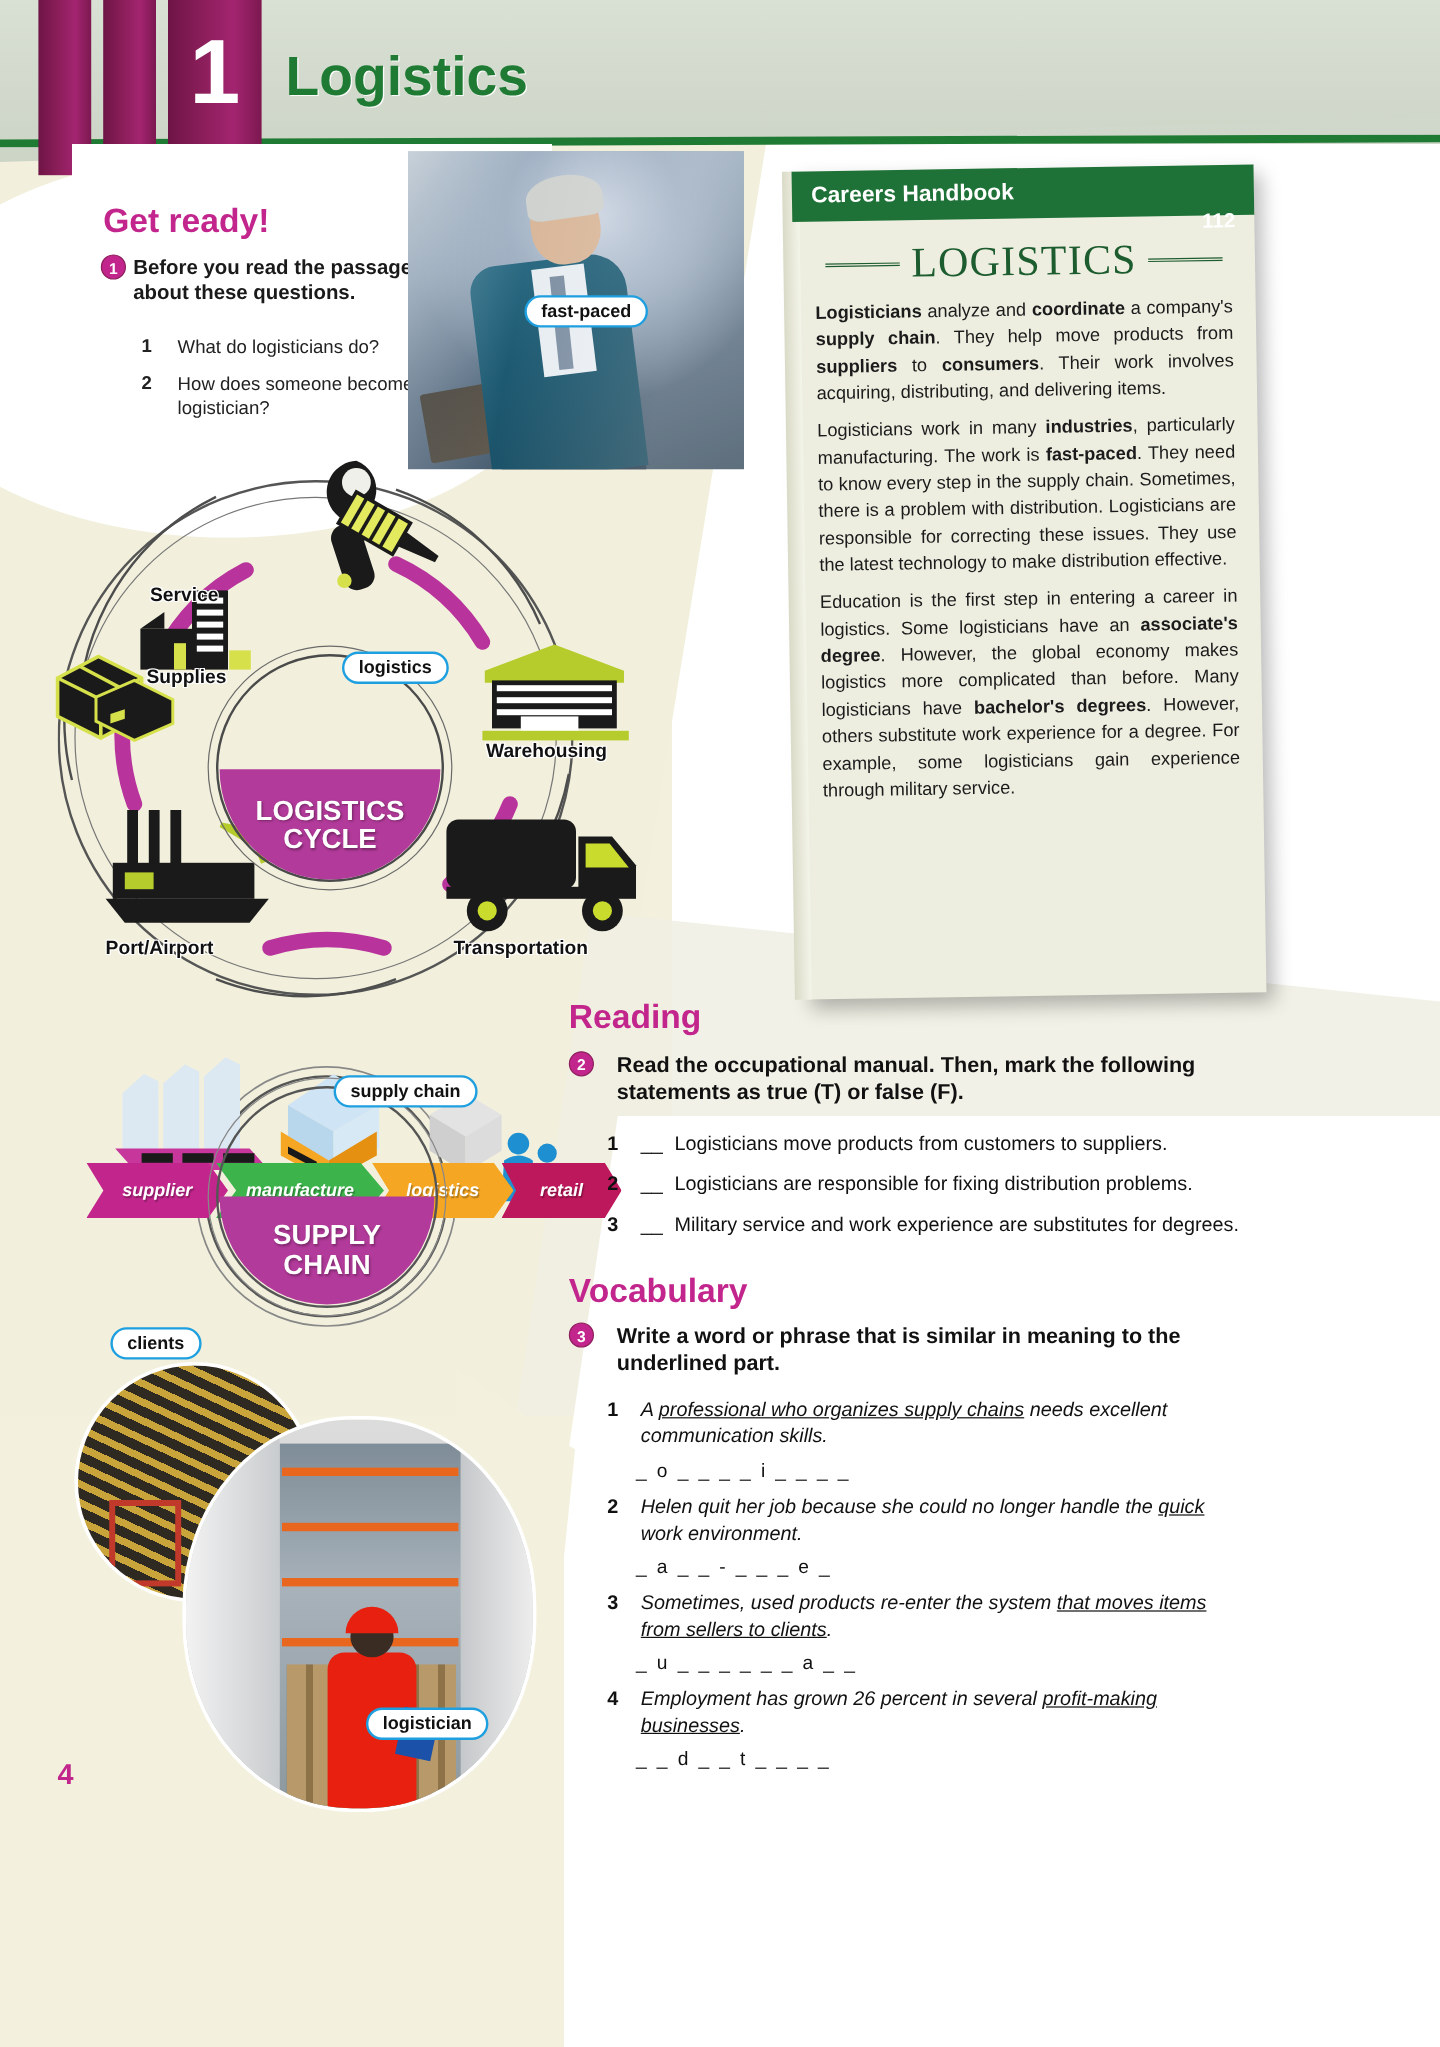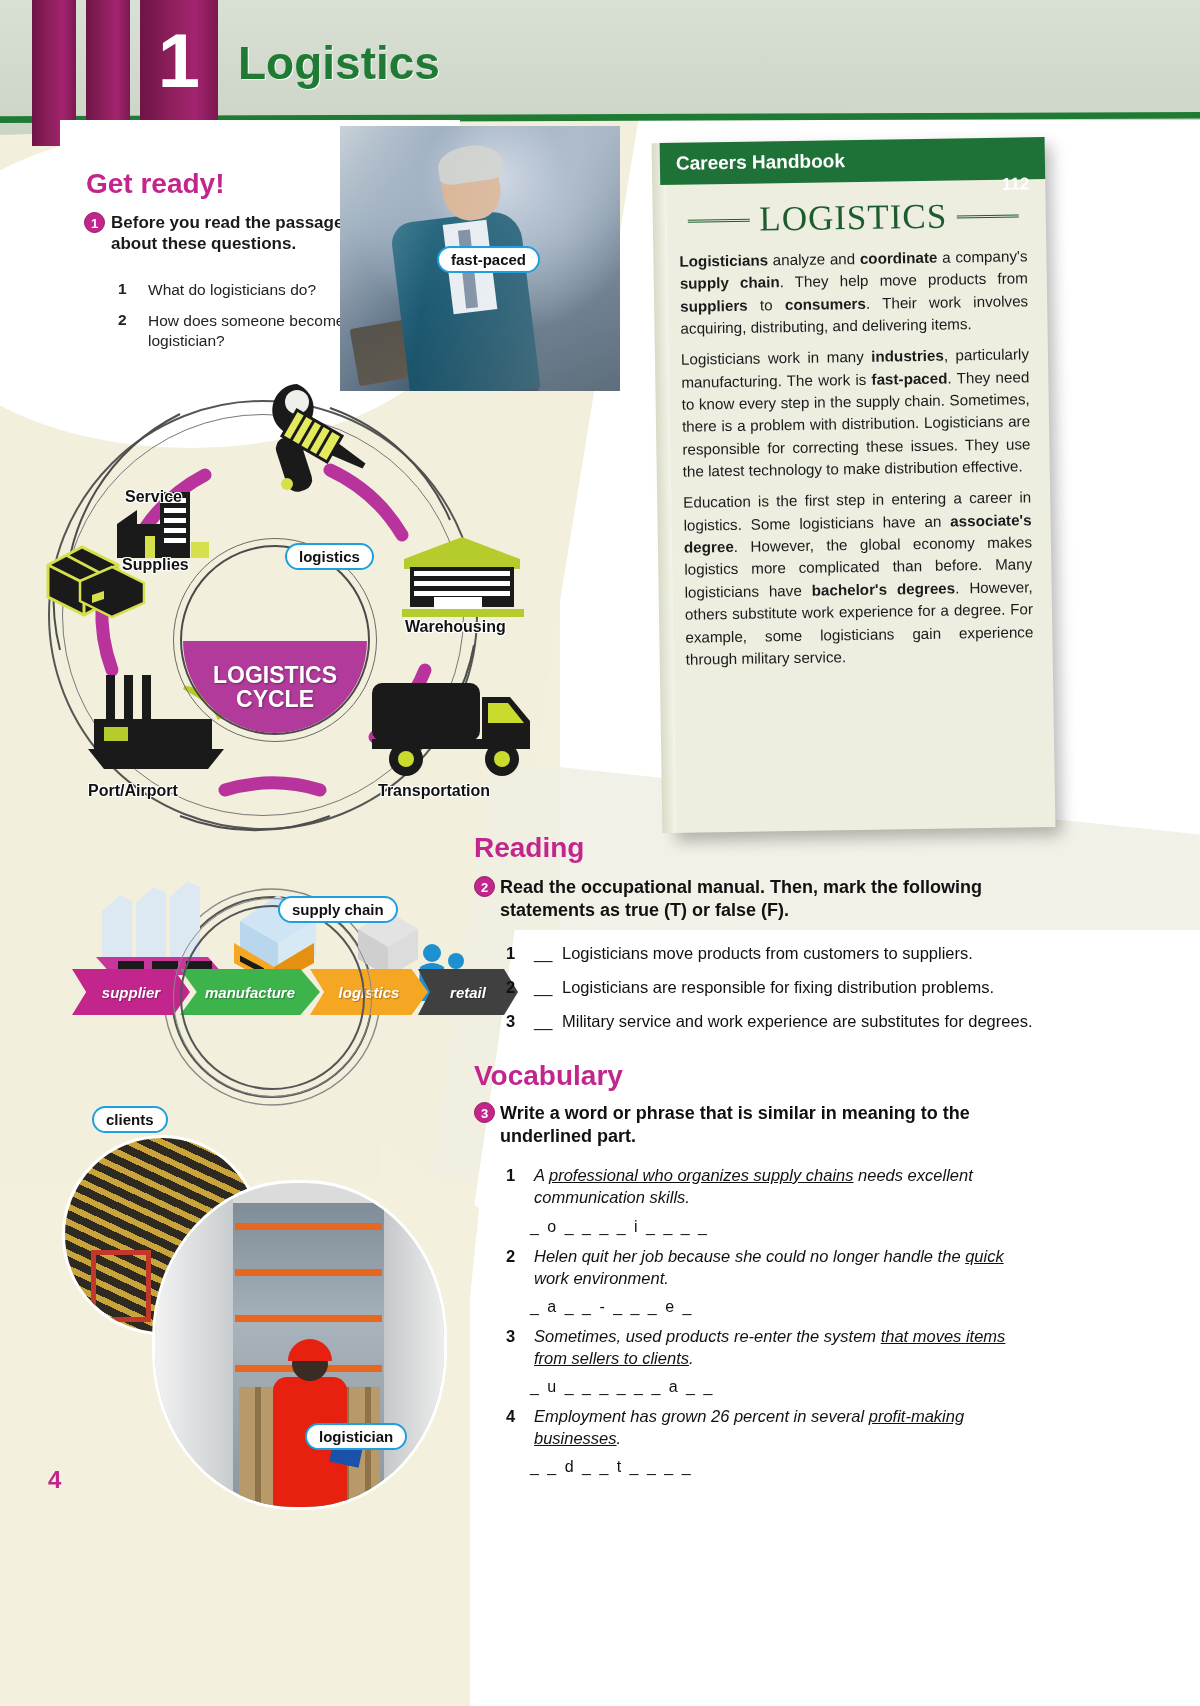--- a/index.html
+++ b/index.html
@@ -306,21 +306,21 @@
   }
   .ph-logistician .clipboard {
     position:absolute; left:178px; bottom:42px; width:30px; height:40px;
     background:#1b51a8; transform:rotate(12deg);
   }
 
   
   .sec-title { position:absolute; color:#c2268c; font-size:28px; font-weight:bold; }
   .ex-head { position:absolute; }
   .ex-head .txt {
-    display:inline-block; width:500px; margin-left:5px; vertical-align:top;
+    display:inline-block; width:500px; margin-left:19px; vertical-align:top;
     font-size:18px; font-weight:bold; color:#111; line-height:1.3;
   }
   .item { position:absolute; font-size:16.5px; color:#111; line-height:1.35; }
   .item .n { position:absolute; left:0; font-weight:bold; }
   .item .blank-mark { position:absolute; left:28px; }
   .item .body { position:absolute; left:56px; width:480px; }
   .item .body.nb { left:28px; width:500px;font-style:italic; }
   .u { text-decoration:underline; }
   .answer-line {
     position:absolute; font-size:16px; letter-spacing:2px; color:#111;
@@ -564,24 +564,28 @@
         <circle cx="16" cy="12" r="9"></circle>
           <path d="M4 26 q12 -8 24 0 l2 34 -28 0 z"></path>
         <circle cx="40" cy="20" r="8"></circle>
           <path d="M29 33 q11 -7 22 0 l2 30 -26 0 z"></path>
       </g>
     </svg>
 
     <div class="chev" style="left:22px; top:124px; width:118px; background:#c2268c;">supplier</div>
     <div class="chev" style="left:130px; top:124px; width:140px; background:#3cb44b;">manufacture</div>
     <div class="chev" style="left:260px; top:124px; width:118px; background:#f5a623;">logistics</div>
-    <div class="chev" style="left:368px; top:124px; width:100px; background:#404040;text-align:center;">retail</div>
+    <div class="chev" style="left:368px; top:124px; width:100px; background:#be185d;text-align:center;">retail</div>
 
     <div class="sc-ring2"></div>
     <div class="sc-ring"></div>
+    <div class="sc-half">
+      <span>SUPPLY</span>
+      <span>CHAIN</span>
+    </div>
   </div>
 
   <div class="pill" style="left:278px; top:896px;">supply chain</div>
 
   <div class="circ-photo ph-industry">
     <div class="rack"></div>
   </div>
   <div class="pill" style="left:92px; top:1106px;">clients</div>
 
   <div class="circ-photo ph-logistician">

